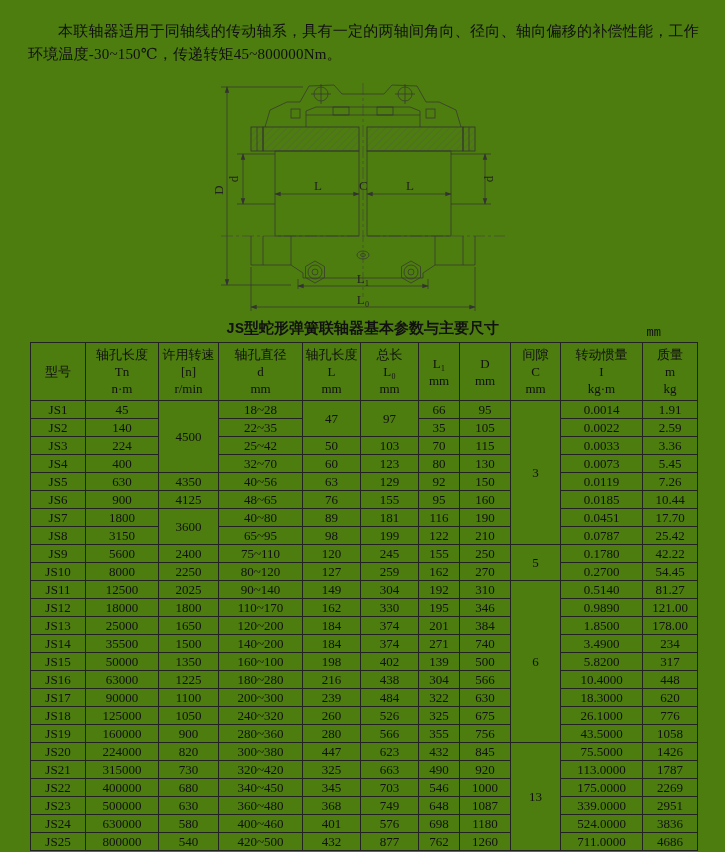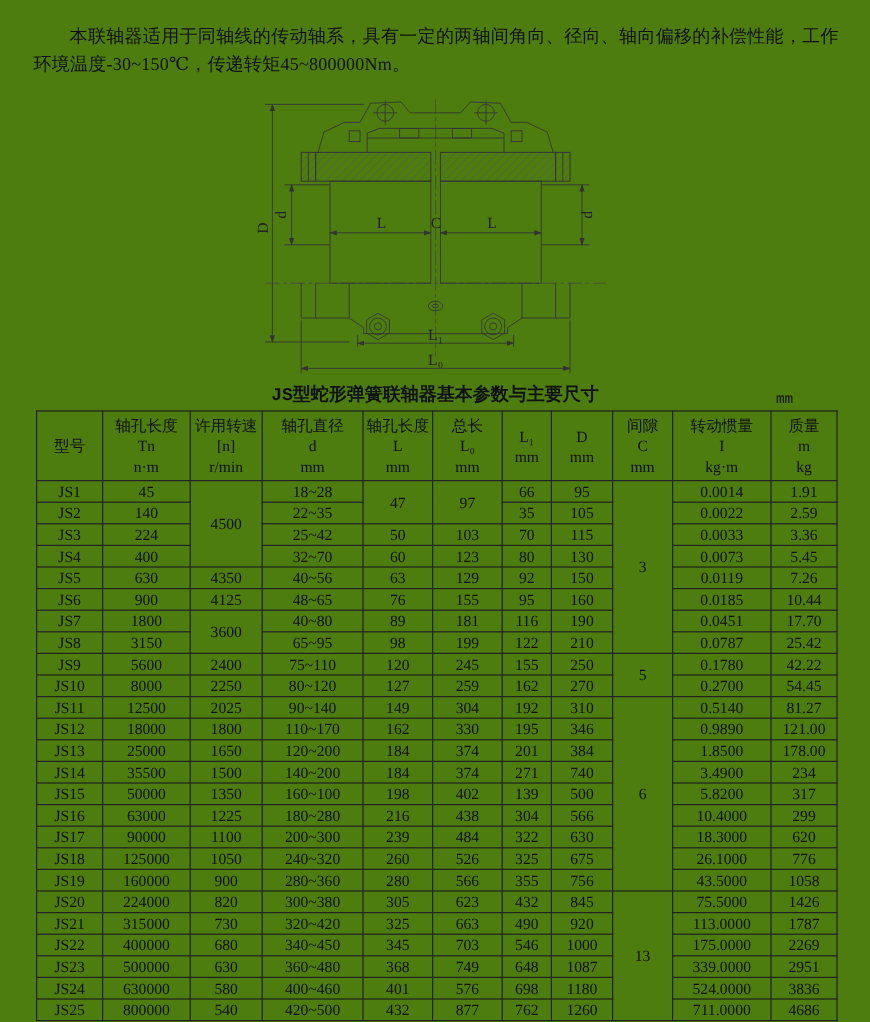--- a/index.html
+++ b/index.html
@@ -375,21 +375,21 @@
         <tr>
           <td>JS16</td>
           <td>63000</td>
           <td>1225</td>
           <td>180~280</td>
           <td>216</td>
           <td>438</td>
           <td>304</td>
           <td>566</td>
           <td>10.4000</td>
-          <td>299</td>
+          <td>448</td>
         </tr>
         <tr>
           <td>JS17</td>
           <td>90000</td>
           <td>1100</td>
           <td>200~300</td>
           <td>239</td>
           <td>484</td>
           <td>322</td>
           <td>630</td>
@@ -418,21 +418,21 @@
           <td>355</td>
           <td>756</td>
           <td>43.5000</td>
           <td>1058</td>
         </tr>
         <tr>
           <td>JS20</td>
           <td>224000</td>
           <td>820</td>
           <td>300~380</td>
-          <td>305</td>
+          <td>447</td>
           <td>623</td>
           <td>432</td>
           <td>845</td>
           <td rowspan="6">13</td>
           <td>75.5000</td>
           <td>1426</td>
         </tr>
         <tr>
           <td>JS21</td>
           <td>315000</td>

